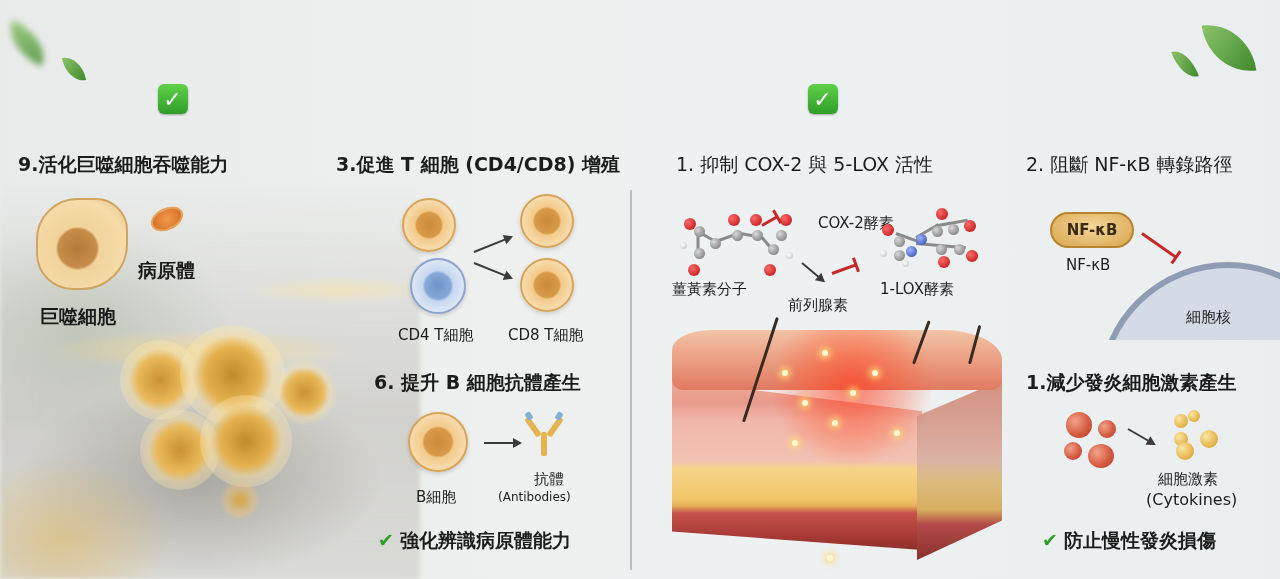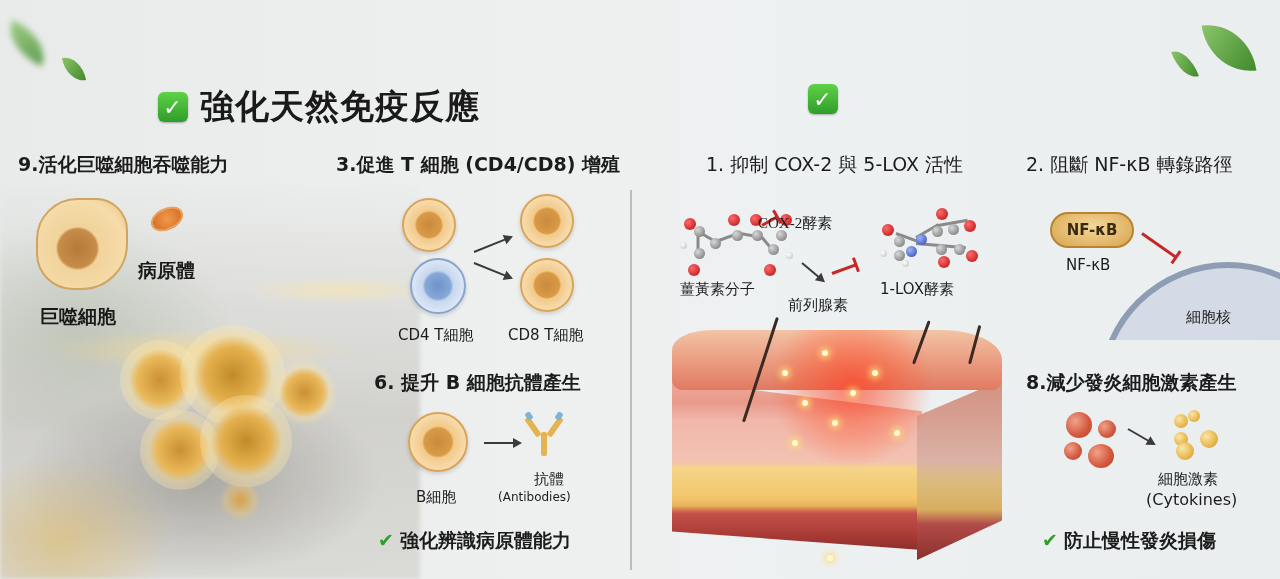--- a/index.html
+++ b/index.html
@@ -133,21 +133,20 @@
 <div class="left-scene"></div>
 <div class="glow-stream"></div>
 
 <div class="leaf" style="left:4px;top:28px;width:46px;height:30px;transform:rotate(25deg);filter:blur(3px);opacity:.8;"></div>
 <div class="leaf" style="left:64px;top:56px;width:20px;height:26px;transform:rotate(-10deg);"></div>
 <div class="leaf" style="left:1176px;top:48px;width:18px;height:32px;transform:rotate(-20deg);"></div>
 <div class="leaf" style="left:1205px;top:22px;width:48px;height:52px;transform:rotate(-8deg);"></div>
 
 <div class="abs title" style="left:158px;top:84px;">
   <span class="check-box">✓</span>
-  <span>強化天然免疫反應</span>
 </div>
 
 <div class="abs title" style="left:808px;top:84px;font-size:30px;">
   <span class="check-box">✓</span>
 </div>
 
 <div class="abs sec" style="left:18px;top:152px;">9.活化巨噬細胞吞噬能力</div>
 <div class="abs" style="left:36px;top:198px;width:92px;height:92px;border-radius:45% 35% 50% 40%;background:radial-gradient(circle at 45% 55%, #b57a3a 0%, #c68c48 28%, #f1d39b 32%, #f5dcaa 70%, #e8be7c 100%);border:2px solid #d1a462;"></div>
 <div class="abs" style="left:150px;top:208px;width:34px;height:22px;border-radius:50%;background:radial-gradient(circle,#f09a4c,#d46a22);border:2px solid #e8a15a;transform:rotate(-25deg);"></div>
 <div class="abs lbl-big" style="left:138px;top:258px;font-weight:bold;">病原體</div>
@@ -183,21 +182,21 @@
 <div class="abs lbl" style="left:416px;top:488px;">B細胞</div>
 <div class="abs lbl" style="left:534px;top:470px;">抗體</div>
 <div class="abs lbl" style="left:498px;top:490px;font-size:12px;">(Antibodies)</div>
 
 <div class="abs sec" style="left:378px;top:528px;">
   <span class="small-check">✔</span><span>強化辨識病原體能力</span>
 </div>
 
 <div class="divider"></div>
 
-<div class="abs sec" style="left:706px;top:152px;font-weight:normal;">1. 抑制 COX-2 與 5-LOX 活性</div>
+<div class="abs sec" style="left:676px;top:152px;font-weight:normal;">1. 抑制 COX-2 與 5-LOX 活性</div>
 
 <div class="abs" style="left:680px;top:208px;width:110px;height:70px;">
   <div class="bond" style="left:18px;top:22px;width:20px;transform:rotate(30deg);"></div>
   <div class="bond" style="left:18px;top:22px;width:22px;transform:rotate(90deg);"></div>
   <div class="bond" style="left:36px;top:32px;width:26px;transform:rotate(-20deg);"></div>
   <div class="bond" style="left:60px;top:24px;width:22px;transform:rotate(10deg);"></div>
   <div class="bond" style="left:82px;top:28px;width:20px;transform:rotate(50deg);"></div>
   <div class="mol-atom mol-o" style="left:4px;top:10px;"></div>
   <div class="mol-atom mol-c" style="left:14px;top:18px;"></div>
   <div class="mol-atom mol-c" style="left:30px;top:30px;"></div>
@@ -208,21 +207,21 @@
   <div class="mol-atom mol-c" style="left:72px;top:22px;"></div>
   <div class="mol-atom mol-o" style="left:70px;top:6px;"></div>
   <div class="mol-atom mol-c" style="left:88px;top:36px;"></div>
   <div class="mol-atom mol-c" style="left:96px;top:22px;"></div>
   <div class="mol-atom mol-o" style="left:100px;top:6px;"></div>
   <div class="mol-atom mol-o" style="left:84px;top:56px;"></div>
   <div class="mol-atom mol-h" style="left:0px;top:34px;"></div>
   <div class="mol-atom mol-h" style="left:106px;top:44px;"></div>
 </div>
 <div class="inhibit" style="left:762px;top:224px;width:18px;transform:rotate(-30deg);"></div>
-<div class="abs lbl" style="left:758px;top:214px;font-family:Liberation Serif, serif;">COX-2酵素</div>
+<div class="abs lbl" style="left:818px;top:214px;">COX-2酵素</div>
 
 <div class="abs" style="left:876px;top:206px;width:100px;height:62px;">
   <div class="bond" style="left:20px;top:26px;width:24px;transform:rotate(20deg);"></div>
   <div class="bond" style="left:40px;top:30px;width:26px;transform:rotate(-30deg);"></div>
   <div class="bond" style="left:62px;top:18px;width:30px;transform:rotate(-10deg);"></div>
   <div class="bond" style="left:40px;top:36px;width:50px;transform:rotate(5deg);"></div>
   <div class="mol-atom mol-o" style="left:6px;top:18px;"></div>
   <div class="mol-atom mol-c" style="left:18px;top:30px;"></div>
   <div class="mol-atom mol-n" style="left:30px;top:40px;"></div>
   <div class="mol-atom mol-n" style="left:40px;top:28px;"></div>
@@ -232,21 +231,21 @@
   <div class="mol-atom mol-c" style="left:72px;top:18px;"></div>
   <div class="mol-atom mol-o" style="left:88px;top:14px;"></div>
   <div class="mol-atom mol-c" style="left:60px;top:38px;"></div>
   <div class="mol-atom mol-o" style="left:62px;top:50px;"></div>
   <div class="mol-atom mol-c" style="left:78px;top:38px;"></div>
   <div class="mol-atom mol-o" style="left:90px;top:44px;"></div>
   <div class="mol-atom mol-h" style="left:26px;top:54px;"></div>
   <div class="mol-atom mol-h" style="left:4px;top:44px;"></div>
 </div>
 
-<div class="abs lbl" style="left:672px;top:280px;margin-left:8px;">薑黃素分子</div>
+<div class="abs lbl" style="left:672px;top:280px;">薑黃素分子</div>
 <div class="abs lbl" style="left:880px;top:280px;">1-LOX酵素</div>
 <div class="arrow-line" style="left:802px;top:262px;width:28px;transform:rotate(40deg);"></div>
 <div class="inhibit" style="left:832px;top:272px;width:26px;transform:rotate(-20deg);"></div>
 <div class="abs lbl" style="left:788px;top:296px;">前列腺素</div>
 
 <div class="skin">
   <div class="skin-front"></div>
   <div class="skin-side"></div>
   <div class="skin-top"></div>
   <div class="inflam"></div>
@@ -268,21 +267,21 @@
 <div class="nucleus-clip">
   <div style="position:absolute;left:8px;top:7px;width:260px;height:260px;border-radius:50%;background:#d5dbe6;border:6px solid #8e9db3;"></div>
 </div>
 <div class="nfkb-blob">
     <span>NF-κB</span>
   </div>
 <div class="abs lbl" style="left:1066px;top:256px;">NF-κB</div>
 <div class="inhibit" style="left:1142px;top:232px;width:42px;transform:rotate(35deg);"></div>
 <div class="abs lbl" style="left:1186px;top:308px;">細胞核</div>
 
-<div class="abs sec" style="left:1026px;top:370px;">8.減少發炎細胞激素產生</div>
+<div class="abs sec" style="left:1026px;top:370px;">1.減少發炎細胞激素產生</div>
 <div class="cyt red" style="left:1066px;top:412px;width:26px;height:26px;"></div>
 <div class="cyt red" style="left:1098px;top:420px;width:18px;height:18px;"></div>
 <div class="cyt red" style="left:1064px;top:442px;width:18px;height:18px;"></div>
 <div class="cyt red" style="left:1088px;top:444px;width:26px;height:24px;"></div>
 <div class="arrow-line" style="left:1128px;top:428px;width:30px;transform:rotate(30deg);"></div>
 <div class="cyt gold" style="left:1174px;top:414px;width:14px;height:14px;"></div>
 <div class="cyt gold" style="left:1174px;top:432px;width:14px;height:14px;"></div>
 <div class="cyt gold" style="left:1200px;top:430px;width:18px;height:18px;"></div>
 <div class="cyt gold" style="left:1176px;top:442px;width:18px;height:18px;"></div>
 <div class="cyt gold" style="left:1188px;top:410px;width:12px;height:12px;"></div>

